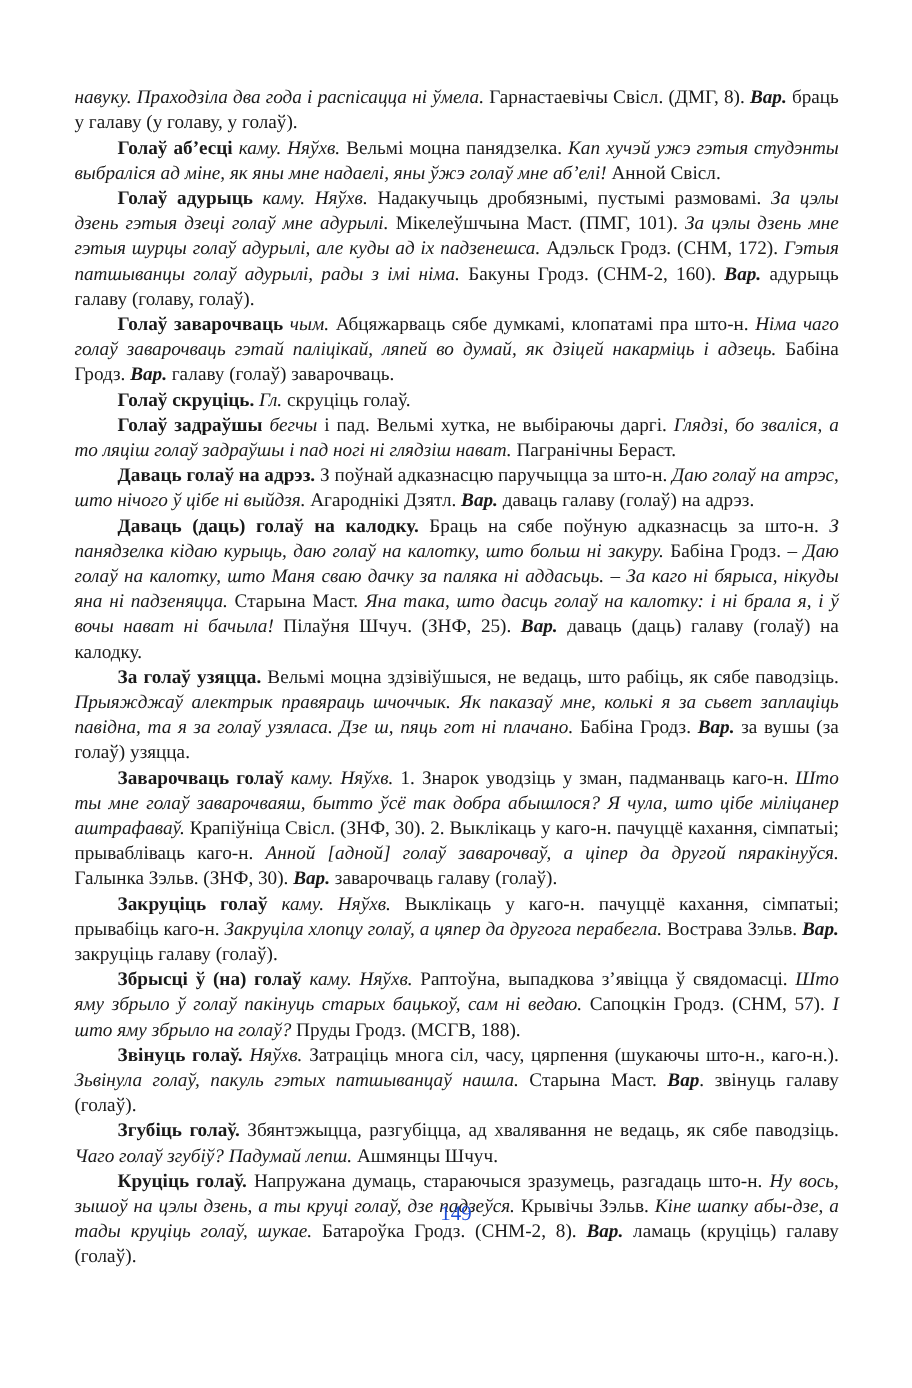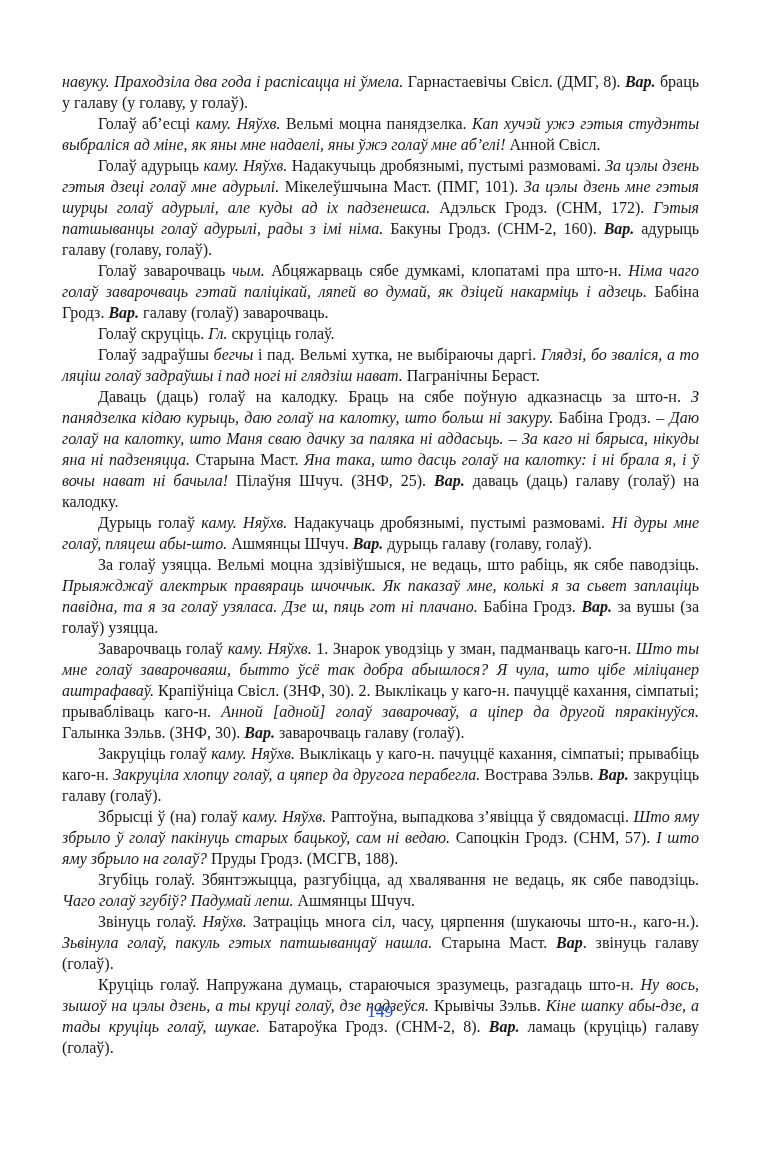--- a/index.html
+++ b/index.html
@@ -27,21 +27,21 @@
   }
   p.entry {
     margin: 0;
     padding: 0;
     text-indent: 36px;
   }
   p.entry.no-indent {
     text-indent: 0;
   }
   .run-r { font-weight: normal; font-style: normal; }
-  .run-b { font-weight: normal;   font-style: normal; }
+  .run-b { font-weight: bold;   font-style: normal; }
   .run-i { font-weight: normal; font-style: italic; }
   .run-bi{ font-weight: bold;   font-style: italic; }
   .page-number {
     position: absolute;
     left: 0;
     top: 1001px;
     width: 760px;
     text-align: center;
     font-size: 17.5px;
     color: #1d4ed8;
@@ -51,24 +51,24 @@
 <body>
 
 <div class="page">
   <div class="page-text">
       <p class="entry no-indent"><span class="run-i">навуку. Праходзіла два года і распісацца ні ўмела. </span><span class="run-r">Гарнастаевічы Свісл. (ДМГ, 8). </span><span class="run-bi">Вар. </span><span class="run-r">браць у галаву (у голаву, у голаў).</span></p>
       <p class="entry"><span class="run-b">Голаў аб’есці </span><span class="run-i">каму. Няўхв. </span><span class="run-r">Вельмі моцна панядзелка. </span><span class="run-i">Кап хучэй ужэ гэтыя студэнты выбраліся ад міне, як яны мне надаелі, яны ўжэ голаў мне аб’елі! </span><span class="run-r">Анной Свісл.</span></p>
       <p class="entry"><span class="run-b">Голаў адурыць </span><span class="run-i">каму. Няўхв. </span><span class="run-r">Надакучыць дробязнымі, пустымі размовамі. </span><span class="run-i">За цэлы дзень гэтыя дзеці голаў мне адурылі. </span><span class="run-r">Мікелеўшчына Маст. (ПМГ, 101). </span><span class="run-i">За цэлы дзень мне гэтыя шурцы голаў адурылі, але куды ад іх падзенешса. </span><span class="run-r">Адэльск Гродз. (СНМ, 172). </span><span class="run-i">Гэтыя патшыванцы голаў адурылі, рады з імі німа. </span><span class="run-r">Бакуны Гродз. (СНМ-2, 160). </span><span class="run-bi">Вар. </span><span class="run-r">адурыць галаву (голаву, голаў).</span></p>
       <p class="entry"><span class="run-b">Голаў заварочваць </span><span class="run-i">чым. </span><span class="run-r">Абцяжарваць сябе думкамі, клопатамі пра што-н. </span><span class="run-i">Німа чаго голаў заварочваць гэтай паліцікай, ляпей во думай, як дзіцей накарміць і адзець. </span><span class="run-r">Бабіна Гродз. </span><span class="run-bi">Вар. </span><span class="run-r">галаву (голаў) заварочваць.</span></p>
       <p class="entry"><span class="run-b">Голаў скруціць. </span><span class="run-i">Гл. </span><span class="run-r">скруціць голаў.</span></p>
       <p class="entry"><span class="run-b">Голаў задраўшы </span><span class="run-i">бегчы </span><span class="run-r">і пад. Вельмі хутка, не выбіраючы даргі. </span><span class="run-i">Глядзі, бо зваліся, а то ляціш голаў задраўшы і пад ногі ні глядзіш нават. </span><span class="run-r">Пагранічны Бераст.</span></p>
+      <p class="entry"><span class="run-b">Даваць голаў на адрэз. </span><span class="run-r">З поўнай адказнасцю паручыцца за што-н. </span><span class="run-i">Даю голаў на атрэс, што нічого ў цібе ні выйдзя. </span><span class="run-r">Агароднікі Дзятл. </span><span class="run-bi">Вар. </span><span class="run-r">даваць галаву (голаў) на адрэз.</span></p>
       <p class="entry"><span class="run-b">Даваць (даць) голаў на калодку. </span><span class="run-r">Браць на сябе поўную  адказнасць за што-н. </span><span class="run-i">З панядзелка кідаю курыць, даю голаў на калотку, што больш ні закуру. </span><span class="run-r">Бабіна Гродз. </span><span class="run-i">– Даю голаў на калотку, што Маня сваю дачку за паляка ні аддасьць. – За каго ні бярыса, нікуды яна ні падзеняцца. </span><span class="run-r">Старына Маст. </span><span class="run-i">Яна така, што дасць голаў на калотку: і ні брала я, і ў вочы нават ні бачыла! </span><span class="run-r">Пілаўня Шчуч. (ЗНФ, 25). </span><span class="run-bi">Вар. </span><span class="run-r">даваць (даць) галаву (голаў) на калодку.</span></p>
-      <p class="entry"><span class="run-b">Дурыць голаў </span><span class="run-i">каму. Няўхв. </span><span class="run-r">Надакучаць дробязнымі, пустымі размовамі. </span><span class="run-i">Ні дуры мне голаў, пляцеш абы-што. </span><span class="run-r">Ашмянцы Шчуч. </span><span class="run-bi">Вар. </span><span class="run-r">дурыць галаву (голаву, голаў).</span></p>
       <p class="entry"><span class="run-b">За голаў узяцца. </span><span class="run-r">Вельмі моцна здзівіўшыся, не ведаць, што рабіць, як сябе паводзіць. </span><span class="run-i">Прыяжджаў алектрык правяраць шчоччык. Як паказаў мне, колькі я за сьвет заплаціць павідна, та я за голаў узяласа. Дзе ш, пяць гот ні плачано. </span><span class="run-r">Бабіна Гродз. </span><span class="run-bi">Вар. </span><span class="run-r">за вушы (за голаў) узяцца.</span></p>
       <p class="entry"><span class="run-b">Заварочваць голаў </span><span class="run-i">каму. Няўхв. </span><span class="run-r">1. Знарок уводзіць у зман, падманваць каго-н. </span><span class="run-i">Што ты мне голаў заварочваяш, бытто ўсё так добра абышлося? Я чула, што цібе міліцанер аштрафаваў. </span><span class="run-r">Крапіўніца Свісл. (ЗНФ, 30). 2. Выклікаць у каго-н. пачуццё кахання, сімпатыі; прывабліваць каго-н. </span><span class="run-i">Анной [адной] голаў заварочваў, а ціпер да другой пяракінуўся. </span><span class="run-r">Галынка Зэльв. (ЗНФ, 30). </span><span class="run-bi">Вар. </span><span class="run-r">заварочваць галаву (голаў).</span></p>
       <p class="entry"><span class="run-b">Закруціць голаў </span><span class="run-i">каму. Няўхв. </span><span class="run-r">Выклікаць у каго-н. пачуццё кахання, сімпатыі; прывабіць каго-н. </span><span class="run-i">Закруціла хлопцу голаў, а цяпер да другога перабегла. </span><span class="run-r">Вострава Зэльв. </span><span class="run-bi">Вар. </span><span class="run-r">закруціць галаву (голаў).</span></p>
       <p class="entry"><span class="run-b">Збрысці ў (на) голаў </span><span class="run-i">каму. Няўхв. </span><span class="run-r">Раптоўна, выпадкова з’явіцца ў свядомасці. </span><span class="run-i">Што яму збрыло ў голаў пакінуць старых бацькоў, сам ні ведаю. </span><span class="run-r">Сапоцкін Гродз. (СНМ, 57). </span><span class="run-i">І што яму збрыло на голаў? </span><span class="run-r">Пруды Гродз. (МСГВ, 188).</span></p>
+      <p class="entry"><span class="run-b">Звінуць голаў. </span><span class="run-i">Няўхв. </span><span class="run-r">Затраціць многа сіл, часу, цярпення (шукаючы што-н., каго-н.). </span><span class="run-i">Зьвінула голаў, пакуль гэтых патшыванцаў нашла. </span><span class="run-r">Старына Маст. </span><span class="run-bi">Вар</span><span class="run-r">. звінуць галаву (голаў).</span></p>
       <p class="entry"><span class="run-b">Згубіць голаў. </span><span class="run-r">Збянтэжыцца, разгубіцца, ад хвалявання не ведаць, як сябе паводзіць. </span><span class="run-i">Чаго голаў згубіў? Падумай лепш. </span><span class="run-r">Ашмянцы Шчуч.</span></p>
-      <p class="entry"><span class="run-b">Звінуць голаў. </span><span class="run-i">Няўхв. </span><span class="run-r">Затраціць многа сіл, часу, цярпення (шукаючы што-н., каго-н.). </span><span class="run-i">Зьвінула голаў, пакуль гэтых патшыванцаў нашла. </span><span class="run-r">Старына Маст. </span><span class="run-bi">Вар</span><span class="run-r">. звінуць галаву (голаў).</span></p>
       <p class="entry"><span class="run-b">Круціць голаў. </span><span class="run-r">Напружана думаць, стараючыся зразумець, разгадаць што-н. </span><span class="run-i">Ну вось, зышоў на цэлы дзень, а ты круці голаў, дзе падзеўся. </span><span class="run-r">Крывічы Зэльв. </span><span class="run-i">Кіне шапку абы-дзе, а тады круціць голаў, шукае. </span><span class="run-r">Батароўка Гродз. (СНМ-2, 8). </span><span class="run-bi">Вар. </span><span class="run-r">ламаць (круціць) галаву (голаў).</span></p>
     </div>
   <div class="page-number">149</div>
 </div>
 
 </body></html>

